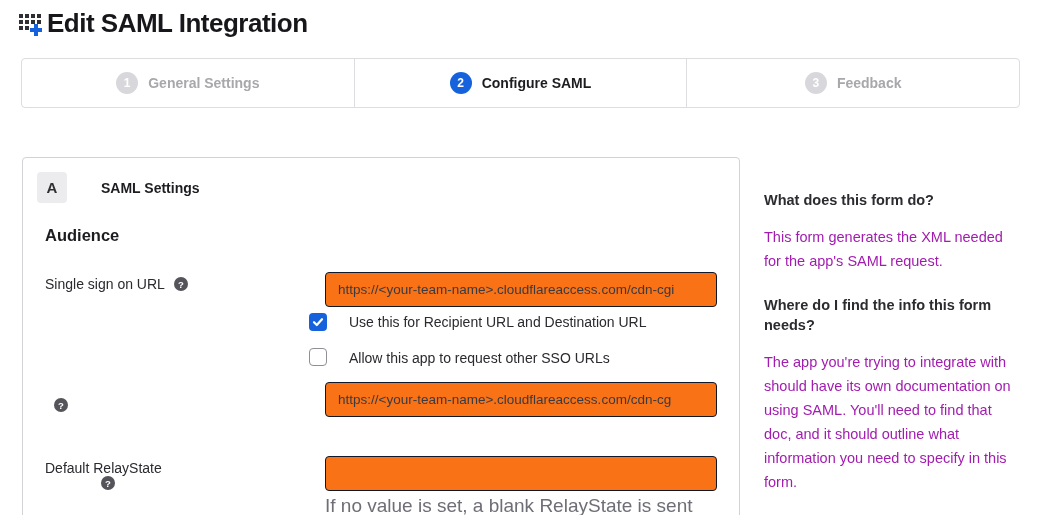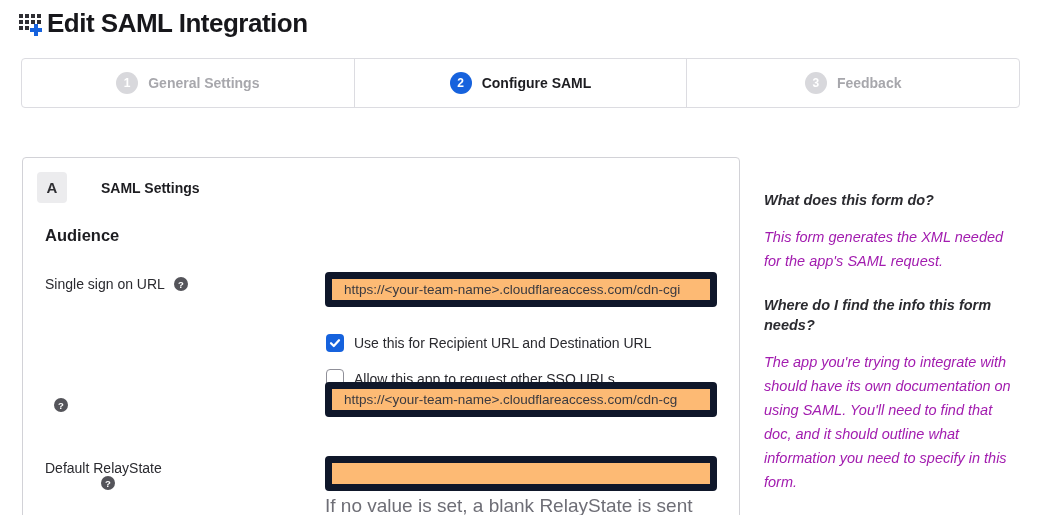--- a/index.html
+++ b/index.html
@@ -31,35 +31,35 @@
                    background:#ececee; border-radius:4px; display:flex; align-items:center;
                    justify-content:center; font-size:15px; font-weight:700; color:#2f2f33; }
   .section-title { position:absolute; left:78px; top:22px; font-size:14px; font-weight:700; color:#1d1d21; }
   .group-title { position:absolute; left:22px; top:68px; font-size:16.5px; font-weight:700; color:#1d1d21; }
 
   .field-label { position:absolute; left:22px; font-size:14px; color:#2a2a2f; display:flex; align-items:center; }
   .help-icon { display:inline-flex; width:14px; height:14px; border-radius:50%; background:#54545a;
                color:#ffffff; font-size:9.5px; font-weight:700; align-items:center; justify-content:center;
                margin-left:9px; cursor:pointer; }
 
-  .text-input { position:absolute; left:302px; width:392px; height:35px; border:7px solid #0f172a;
+  .text-input { position:absolute; left:302px; width:392px; height:35px; border:1px solid #0f172a;
                 border-radius:4px; padding:0 12px; font-size:13.5px; color:#3a3a40;
-                font-family:"Liberation Sans", sans-serif; background:#fdba74; outline:none; }
+                font-family:"Liberation Sans", sans-serif; background:#f97316; outline:none; }
 
-  .checkbox-row { position:absolute; left:303px; display:flex; align-items:center; gap:10px;margin-top:21px; }
+  .checkbox-row { position:absolute; left:286px; display:flex; align-items:center; gap:22px; }
   .checkbox { width:18px; height:18px; border-radius:4px; flex:0 0 auto; cursor:pointer;
               display:flex; align-items:center; justify-content:center; }
   .checkbox.checked { background:#1662dd; }
   .checkbox.unchecked { background:#fff; border:1px solid #8f8f98; }
   .checkbox-label { font-size:14px; color:#2a2a2f; }
 
   .helper-text { position:absolute; left:302px; top:337px; font-size:19px; color:#6e6e76; }
 
   
-  .help-panel { position:absolute; left:764px; top:190px; width:252px;font-style:italic; }
+  .help-panel { position:absolute; left:764px; top:190px; width:252px; }
   .help-heading { font-size:14.5px; font-weight:700; color:#2b2b30; line-height:20px; margin-bottom:15px; }
   .help-body { font-size:14.5px; color:#a21caf; line-height:24px; margin-bottom:22px; }
 </style>
 </head>
 <body>
 
 <div class="page-header">
   <svg class="app-icon" viewBox="0 0 27 27">
     <g fill="#2e2e33">
       <rect x="1" y="4" width="4" height="4"></rect>

